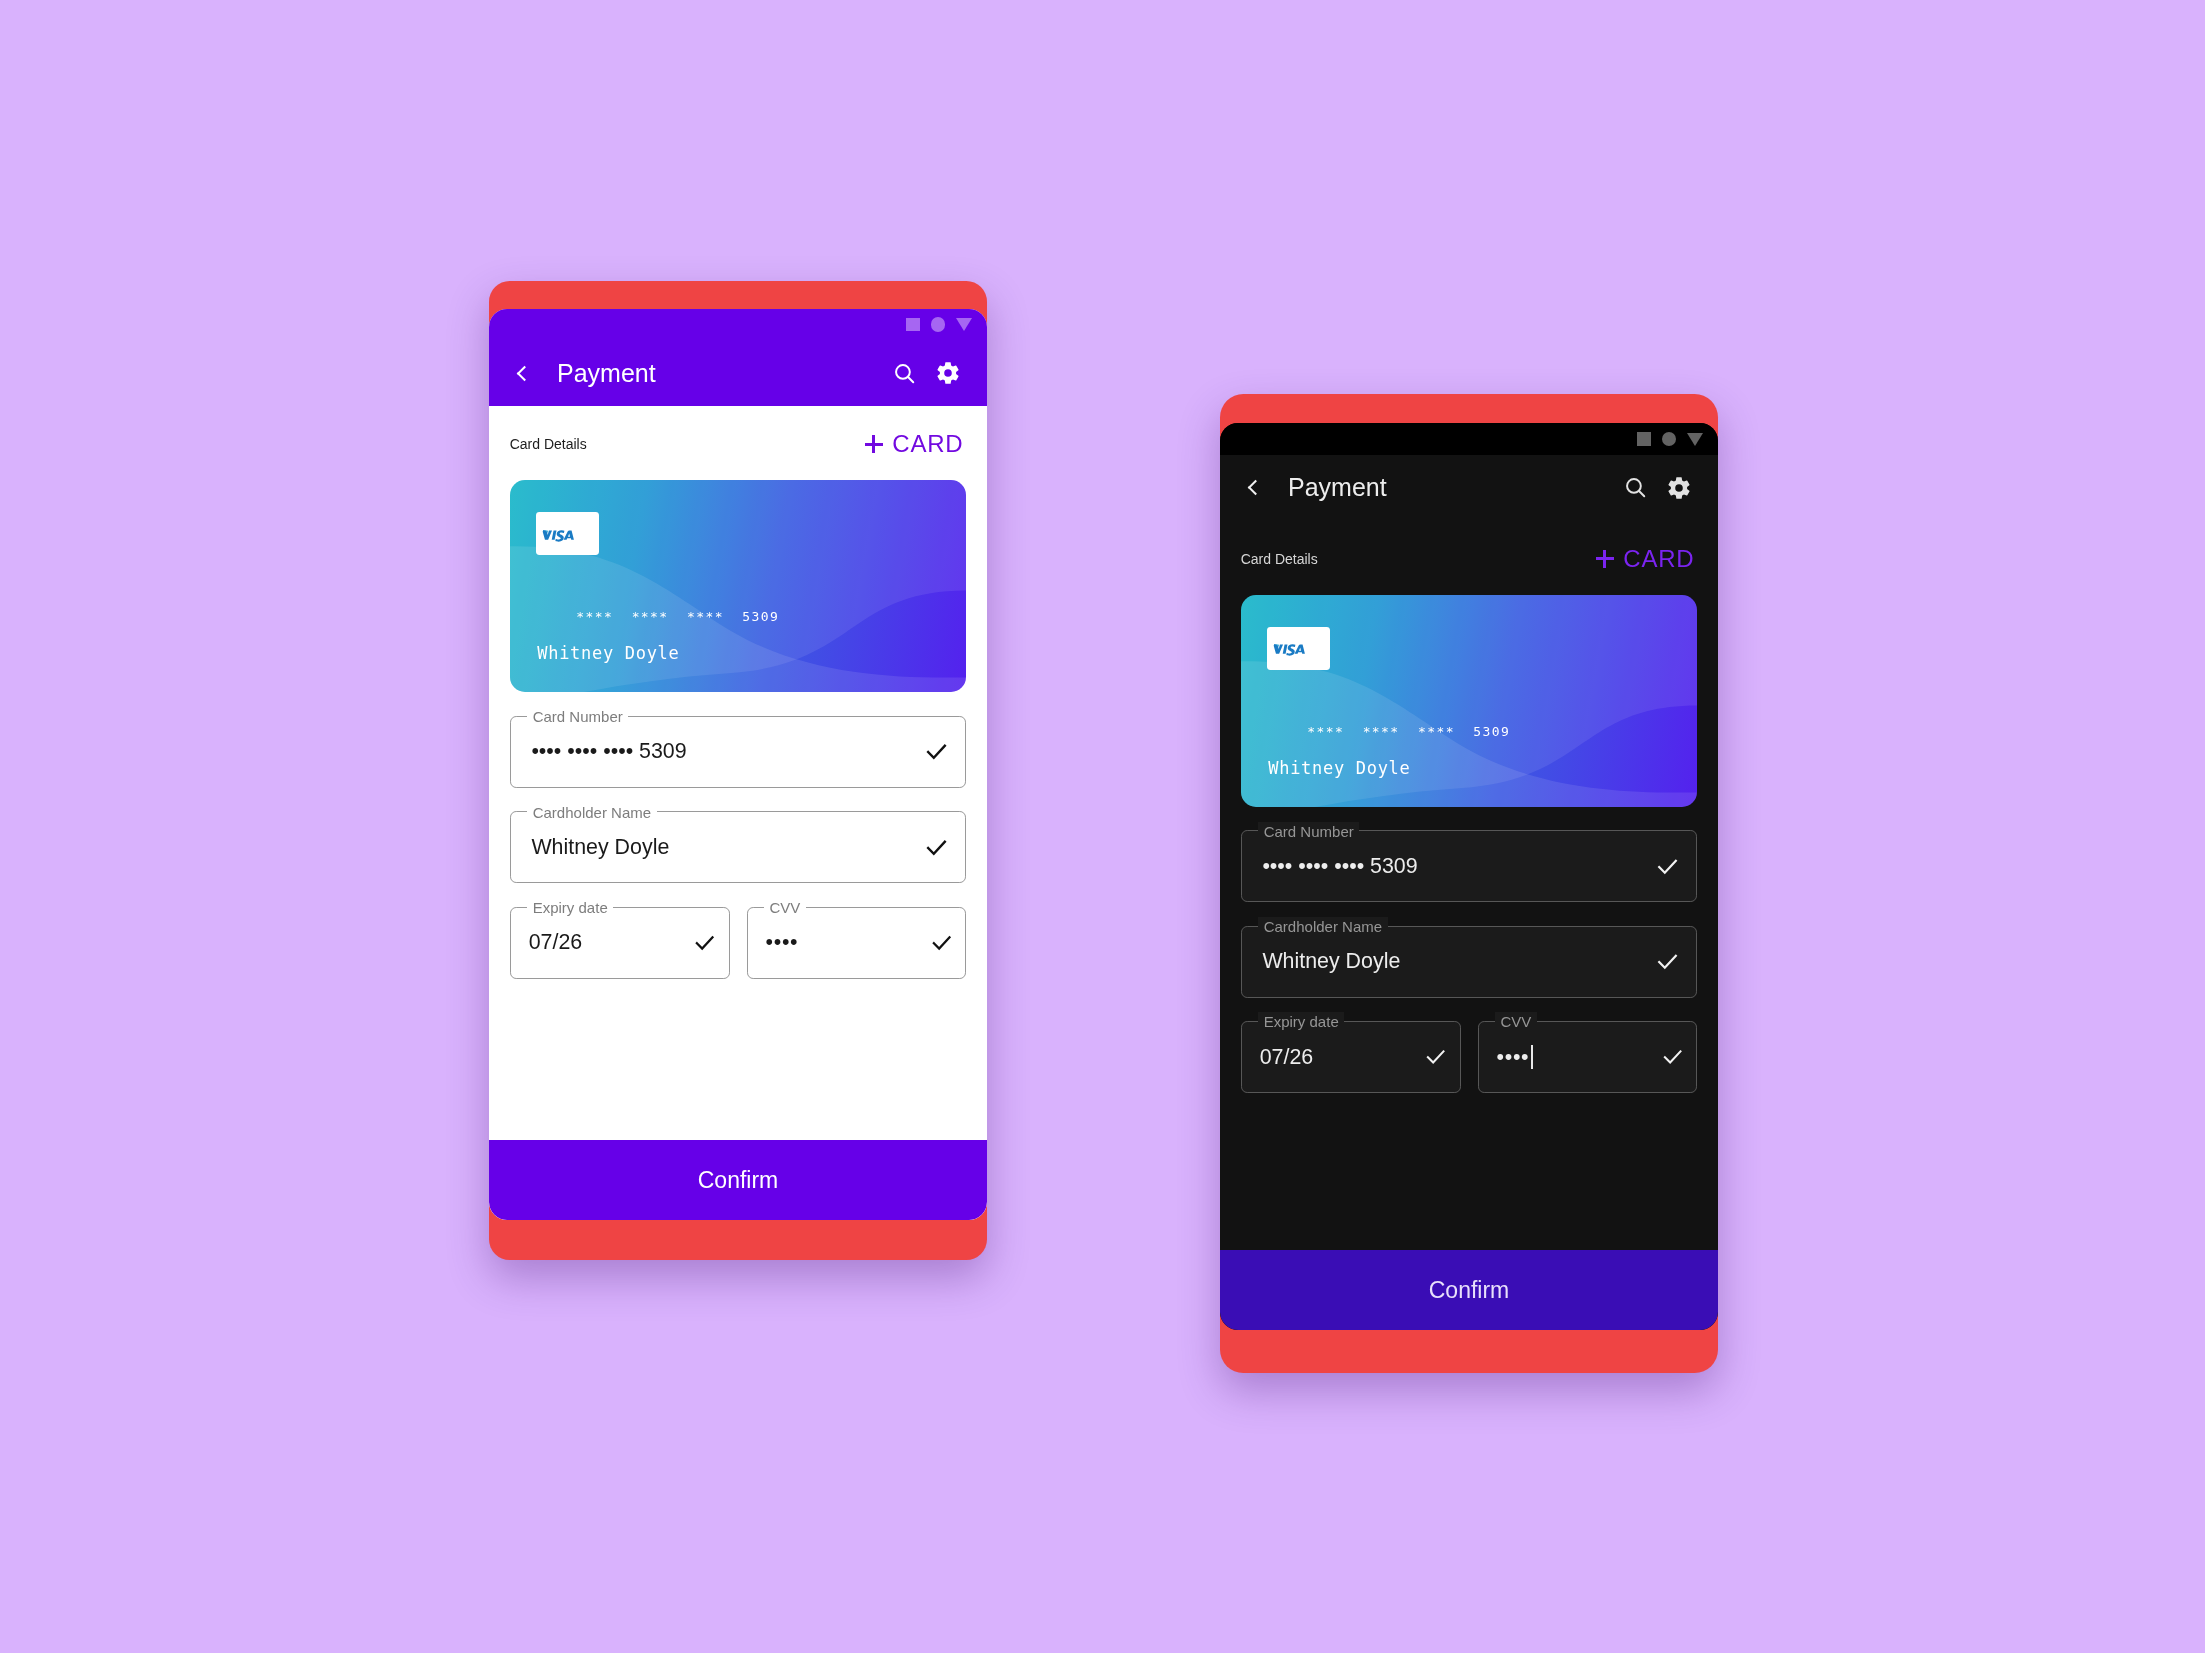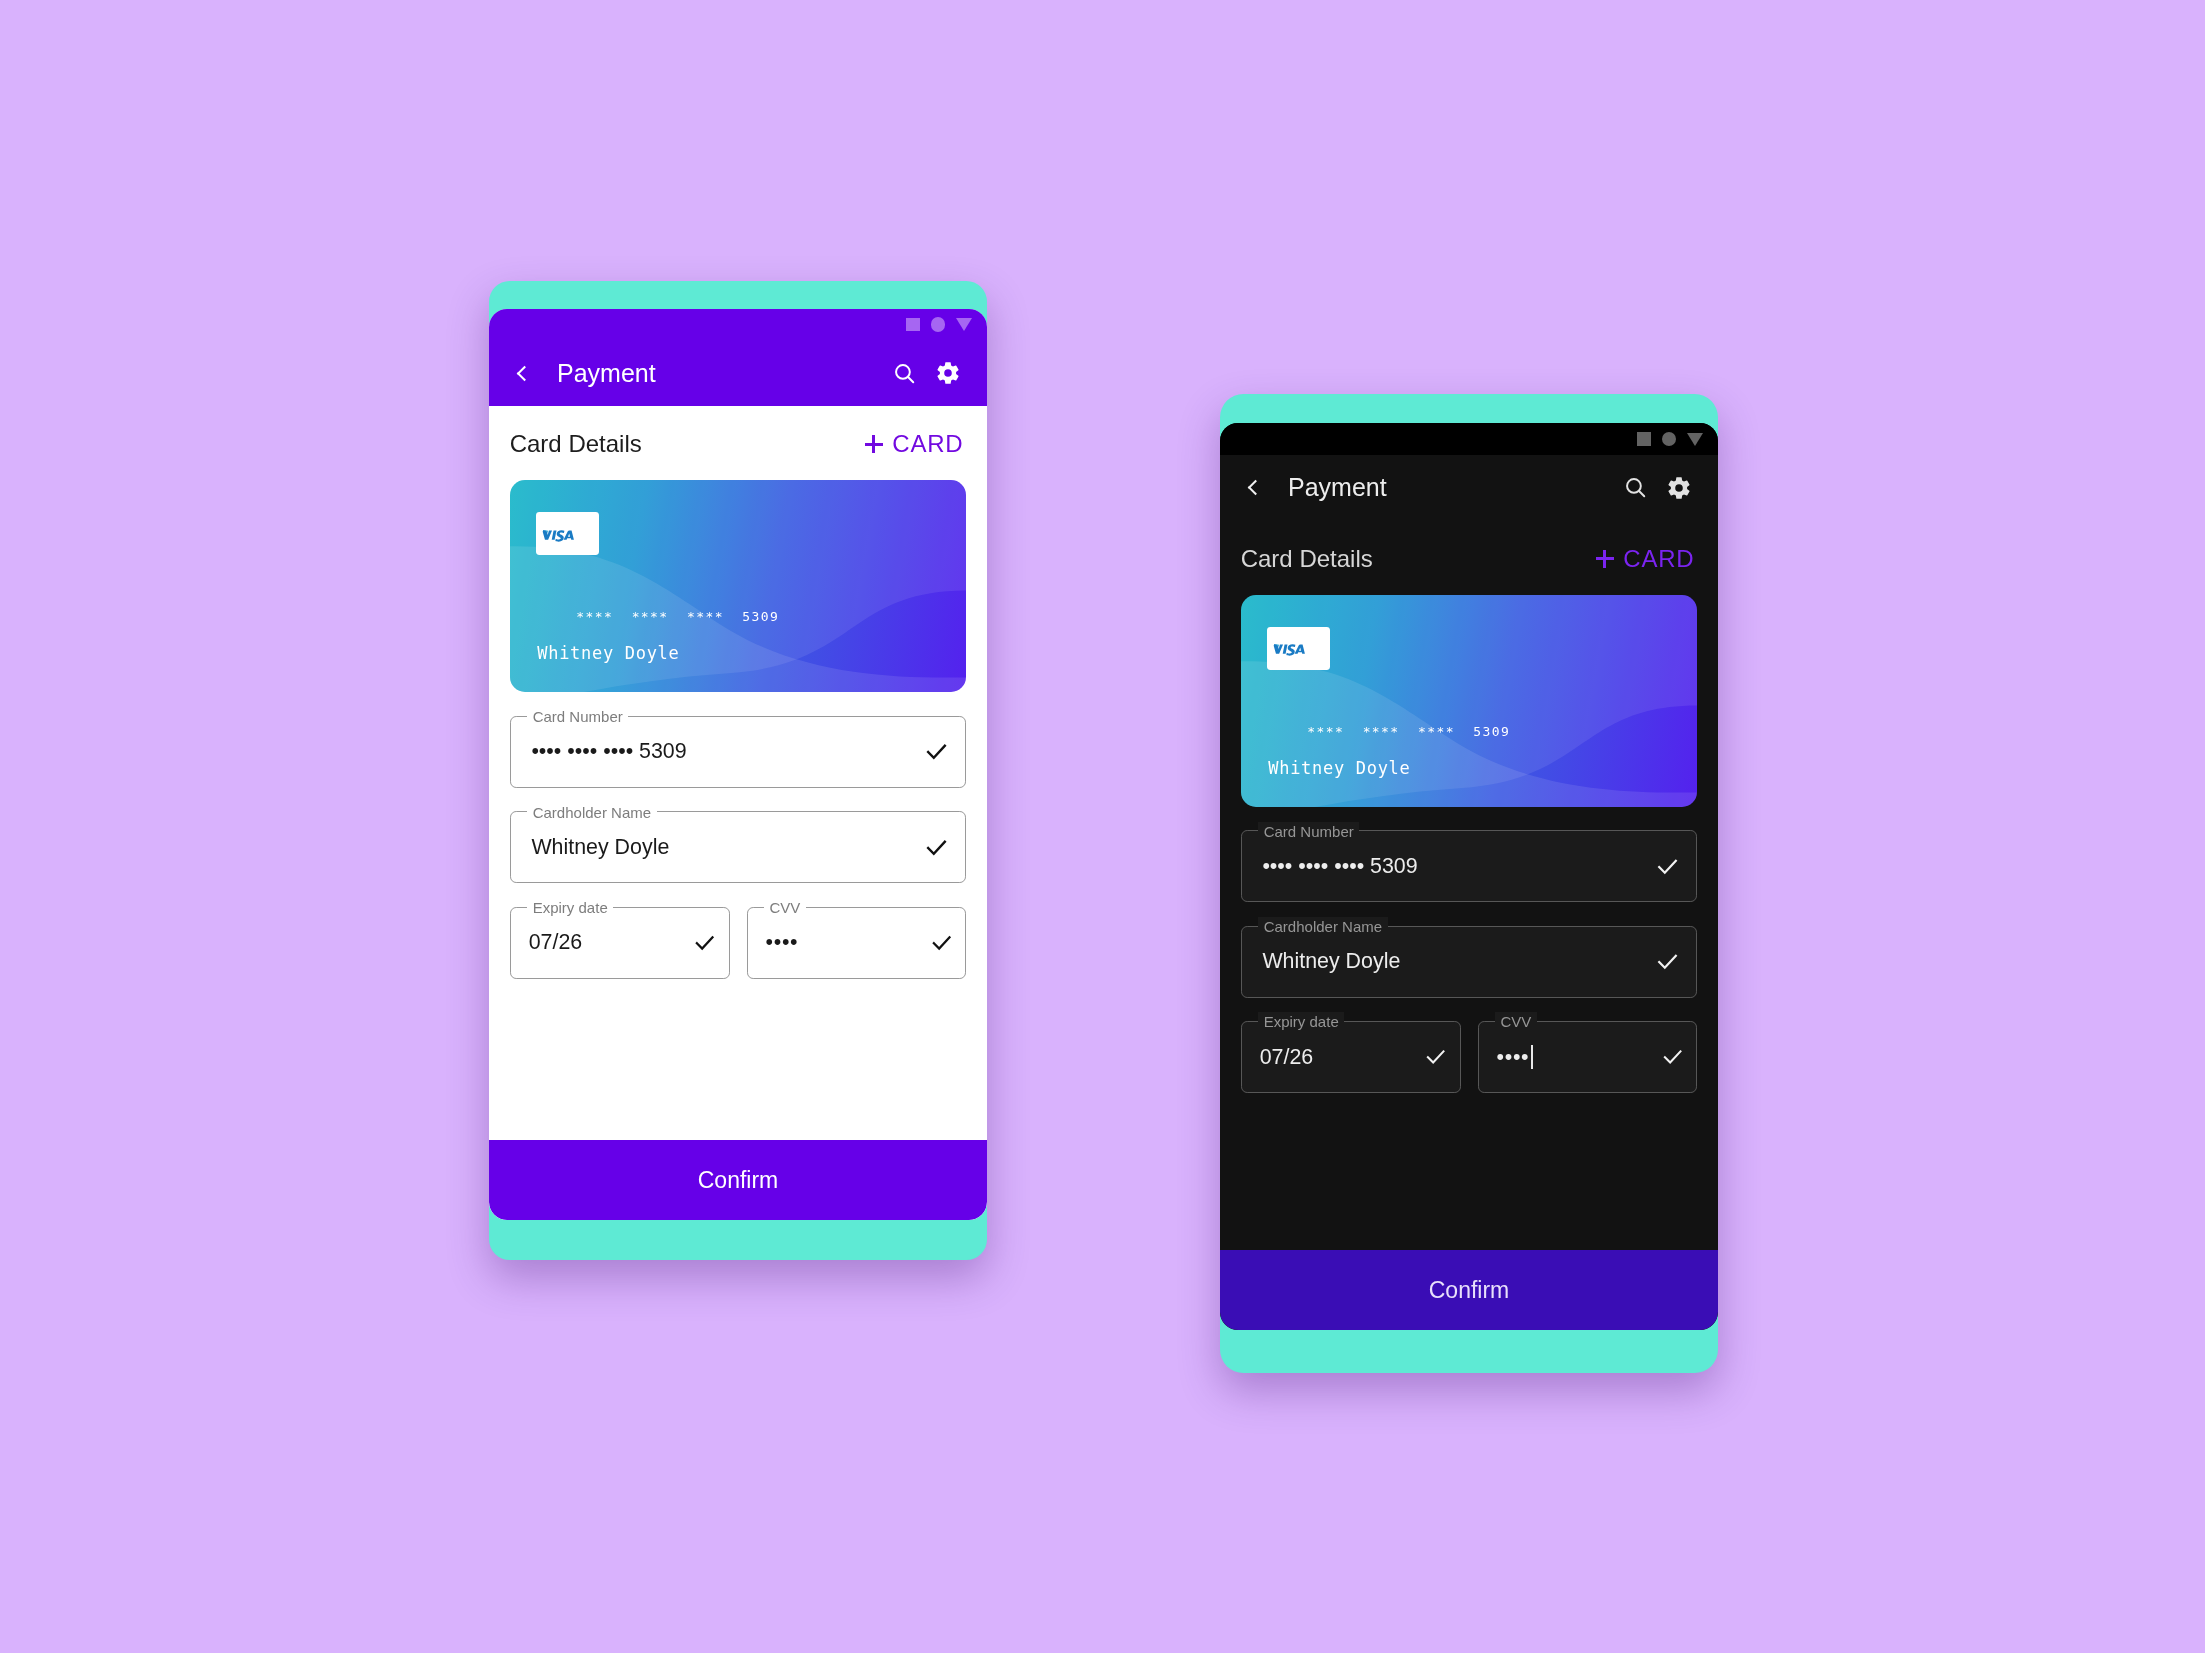--- a/index.html
+++ b/index.html
@@ -14,21 +14,21 @@
     background: #d9b2fd;
     font-family: "Liberation Sans", sans-serif;
     position: relative;
   }
 
   .stage { position: absolute; inset: 0; }
 
   
   .phone {
     position: absolute;
-    background: #5eead4;
+    background: #ef4444;
     overflow: hidden;
   }
   .phone.light {
     left: 489px;  top: 281px;
     width: 498px; height: 979px;
     border-radius: 20.7px;
     box-shadow: 0 18px 41px rgba(60,10,110,0.30);
   }
   .phone.dark {
     left: 1220px; top: 394px;
@@ -119,21 +119,21 @@
     display: flex; align-items: center; justify-content: center;
     flex: 0 0 auto;
   }
 
   
   .section-row {
     display: flex;
     align-items: center;
     padding: 20.7px 20.7px 0 20.7px;
   }
-  .section-title { font-size: 24px; }
+  .section-title { font-size: 14px; }
   .lightbg .section-title { color: #1d1d1d; }
   .darkbg  .section-title { color: #d6d6d6; }
 
   .section-row .spacer { flex: 1 1 auto; }
 
   .add-card-btn {
     display: flex;
     align-items: center;
     gap: 9.6px;
     padding: 4.1px 2.8px;

